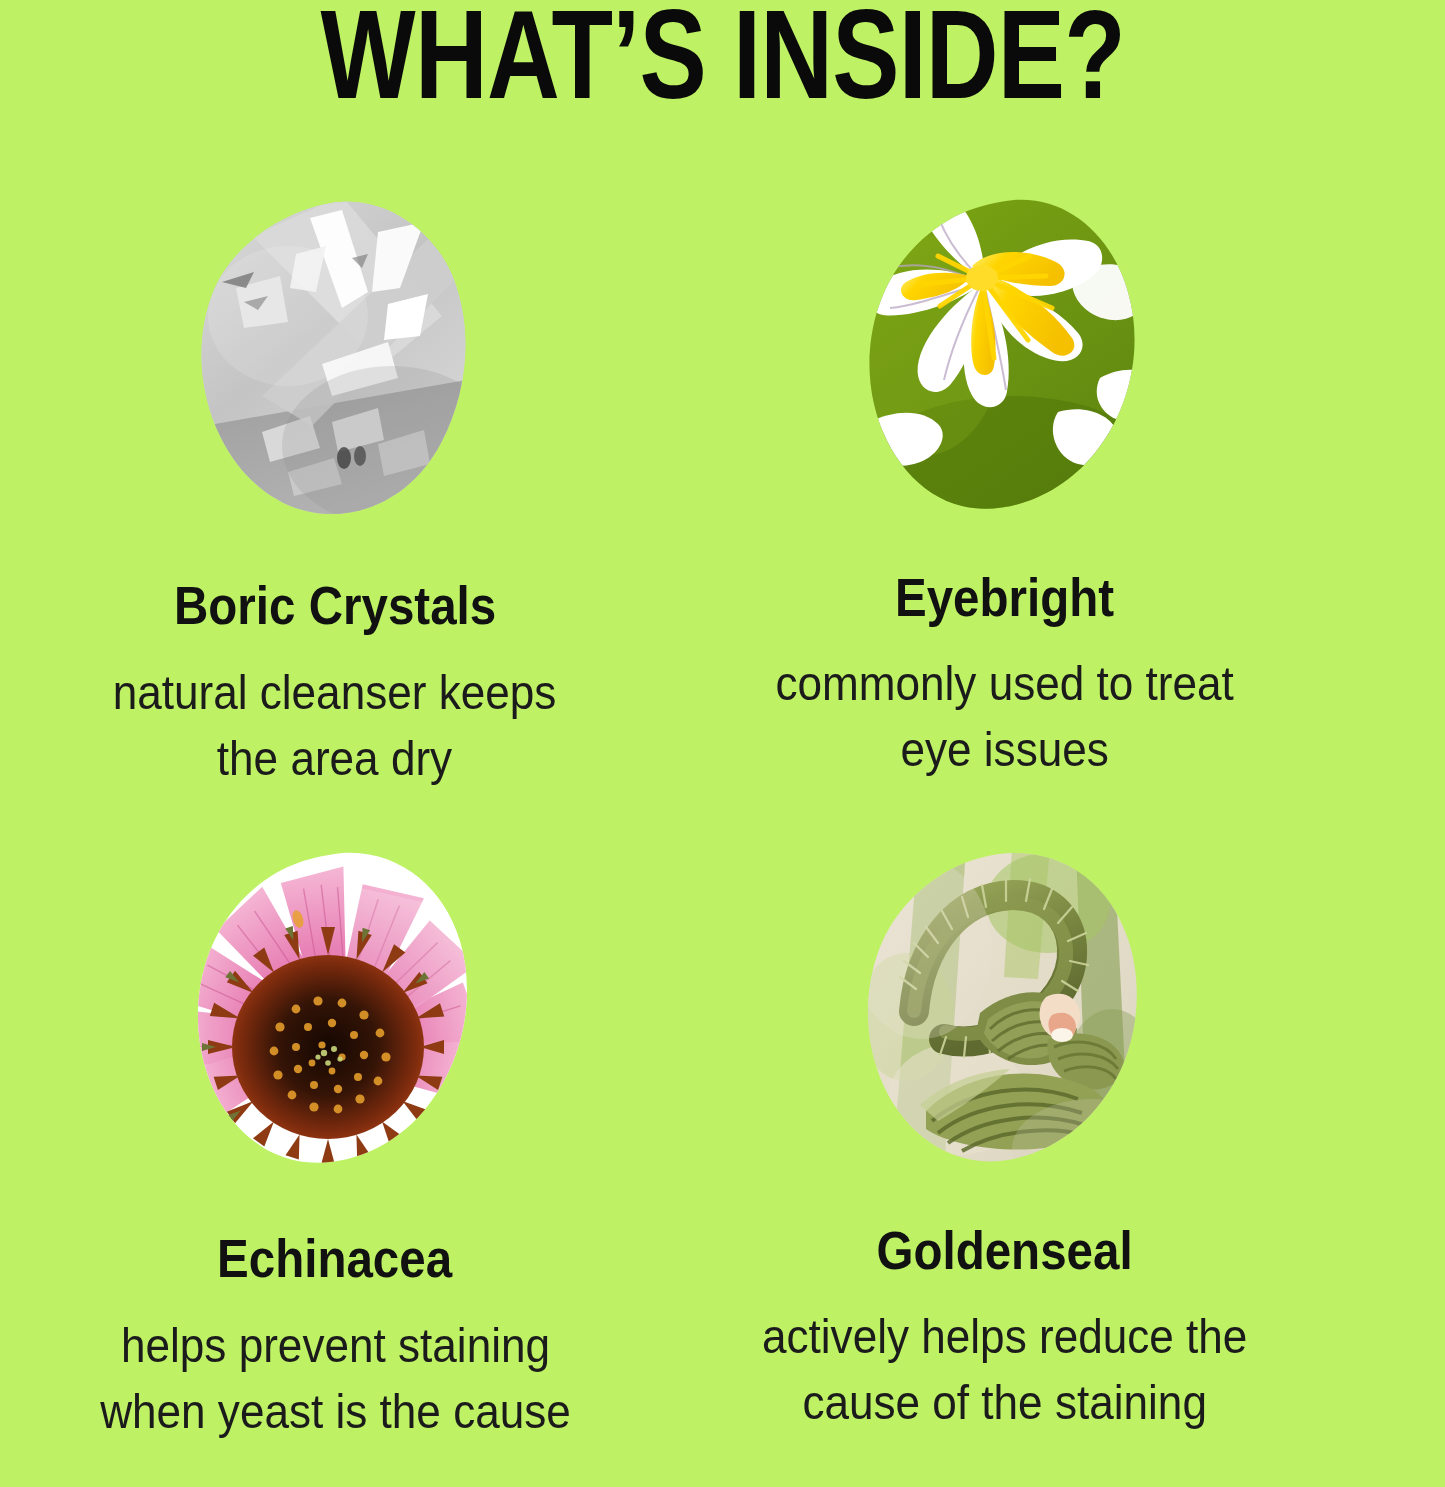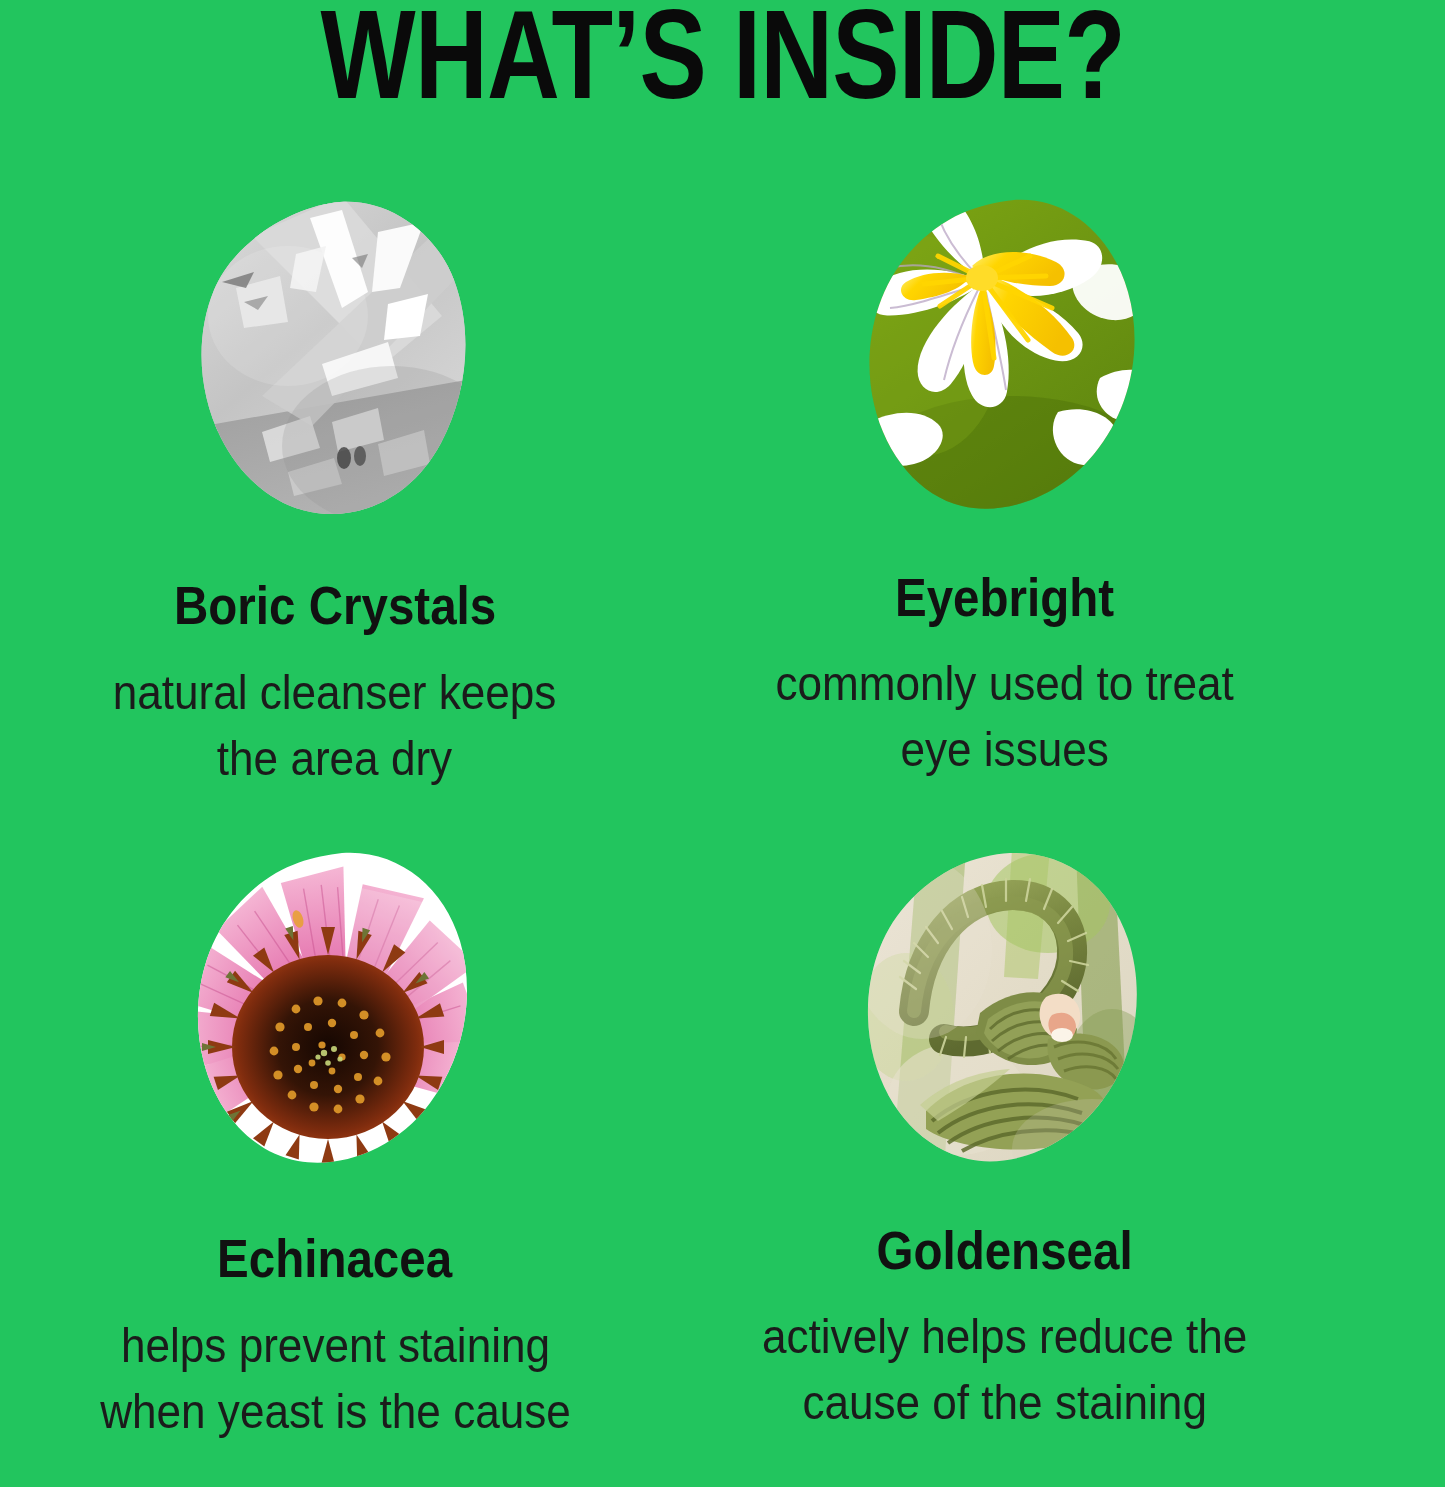--- a/index.html
+++ b/index.html
@@ -5,21 +5,21 @@
   * { margin:0; padding:0; box-sizing:border-box; }
   html,body {
     width:1445px; height:1487px;
     background:#ffffff;
     font-family:"Liberation Sans", sans-serif;
     -webkit-font-smoothing:antialiased;
   }
   .page {
     position:relative;
     width:1445px; height:1487px;
-    background:#22c55e;
+    background:#bef264;
     overflow:hidden;
   }
 
   
   .title-wrap {
     position:absolute;
     top:-8px; left:0; right:0;
     text-align:center;
   }
   .title {

